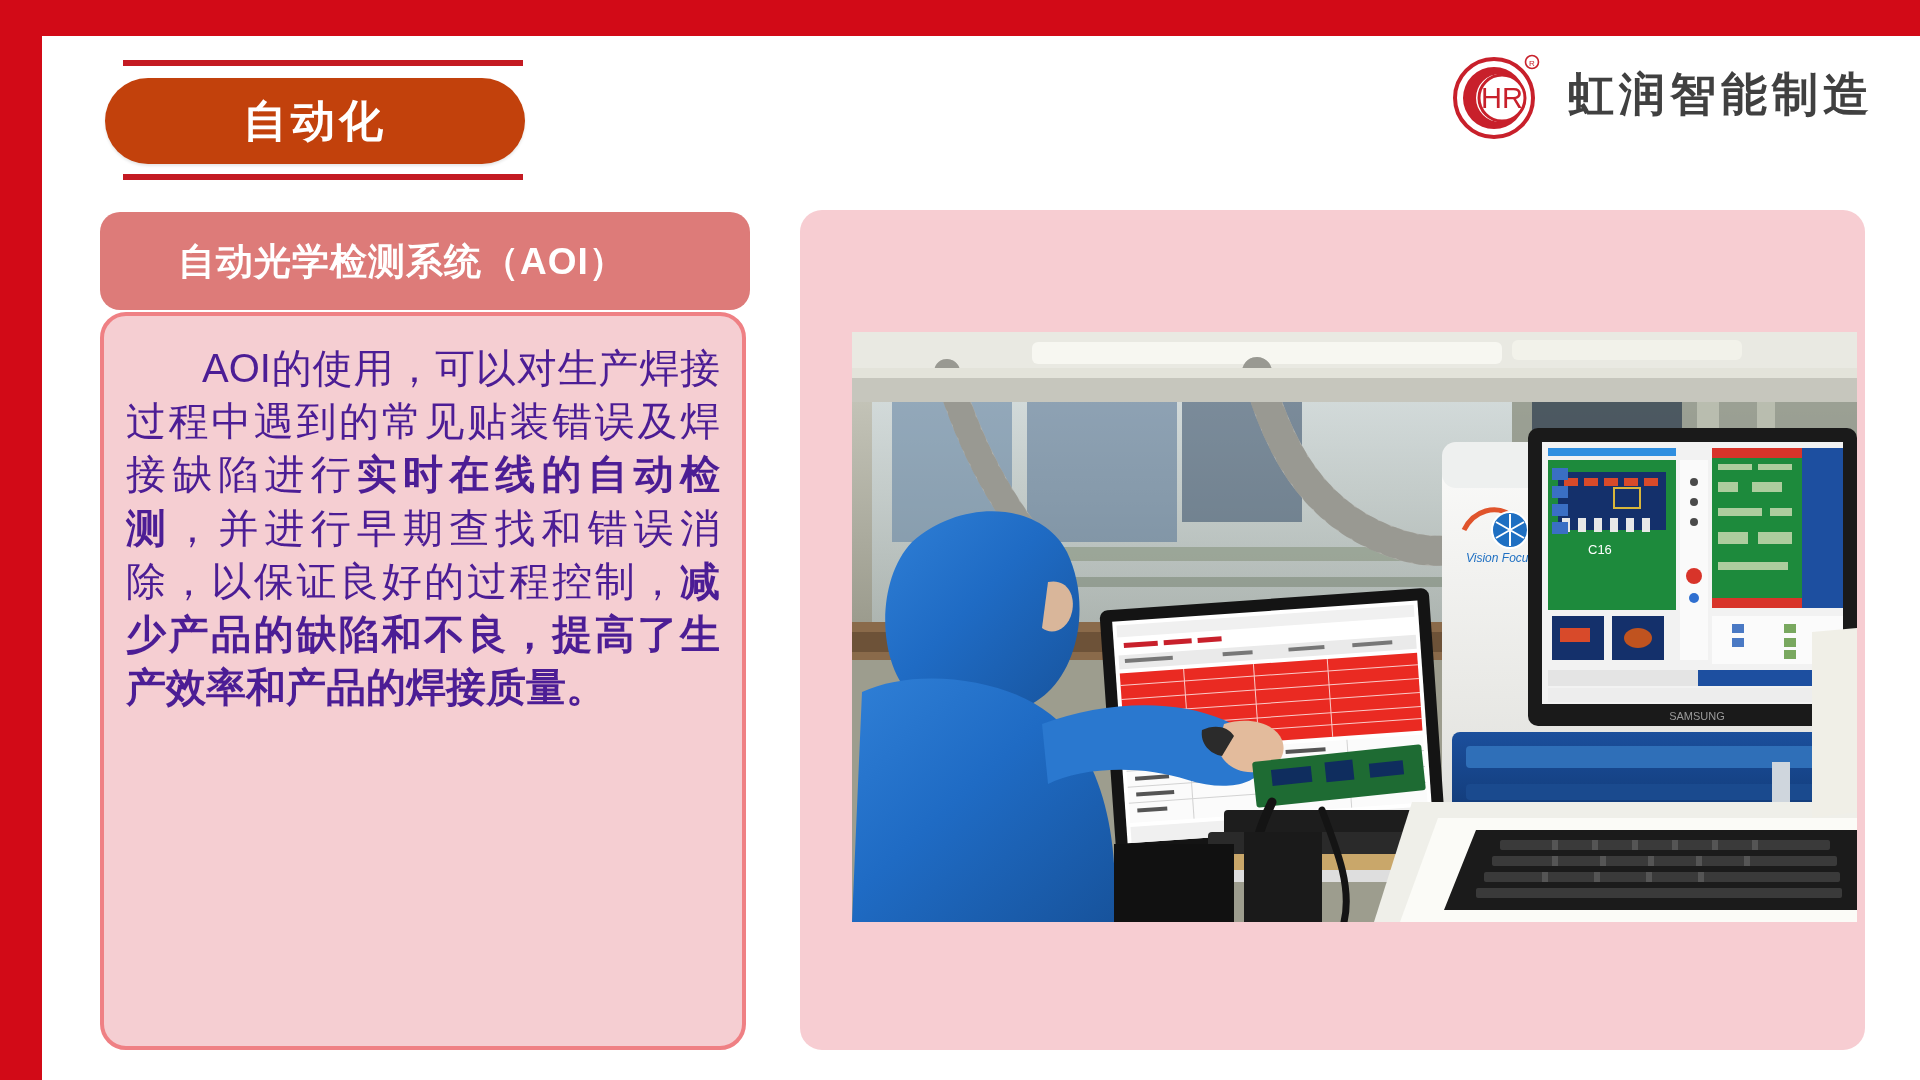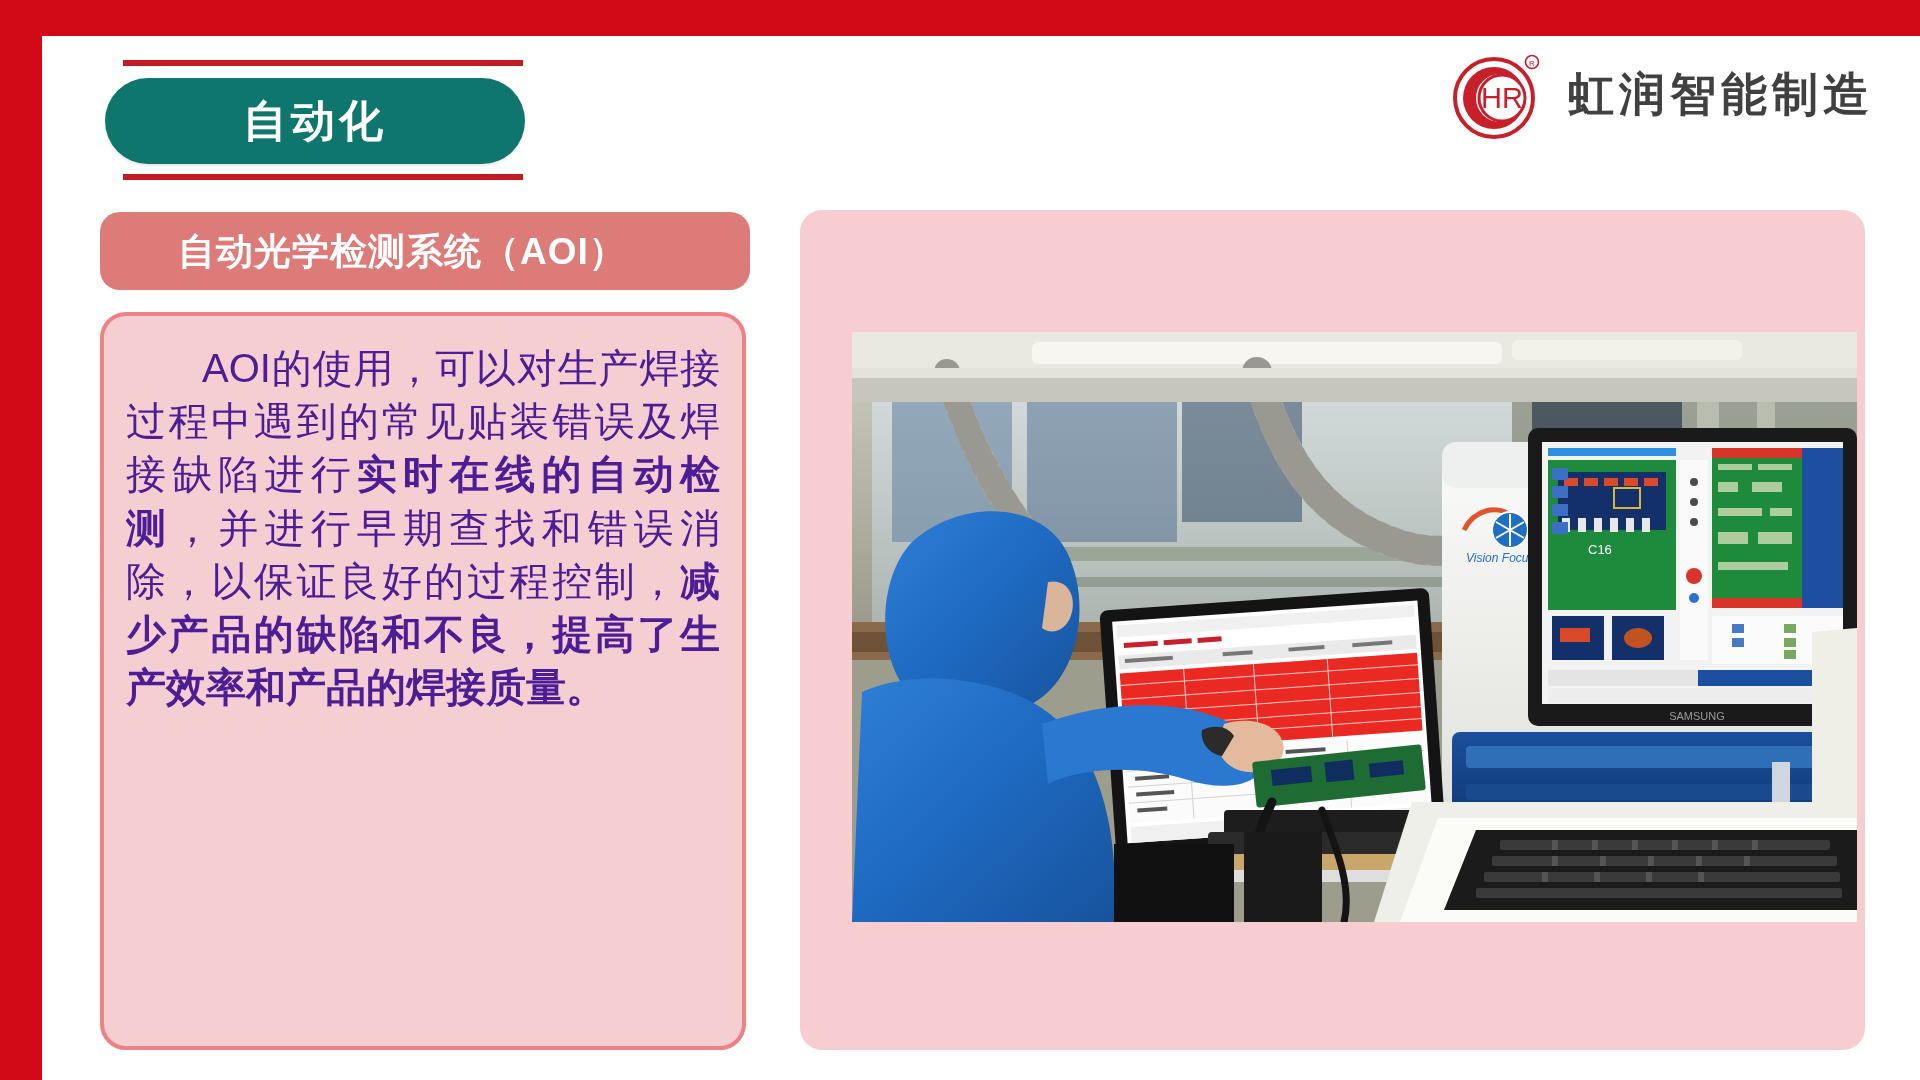--- a/index.html
+++ b/index.html
@@ -40,34 +40,34 @@
   }
 
   
   #title-group{position:absolute;left:105px;top:60px;width:420px;}
   .rule{height:6px;background:#c41a22;}
   #rule-top{width:400px;margin-left:18px;}
   #rule-bottom{width:400px;margin-left:18px;}
   #title-pill{
     height:86px;
     margin:12px 0 10px 0;
-    background:#0f766e;
+    background:#c2410c;
     border-radius:46px;
     display:flex;align-items:center;justify-content:center;
     box-shadow:0 2px 3px rgba(0,0,0,.10);
   }
   #title-pill-text{
     color:#ffffff;font-size:44px;font-weight:bold;letter-spacing:4px;
     line-height:1;
   }
 
   
   #subtitle-bar{
     position:absolute;left:100px;top:212px;
-    width:650px;height:78px;
+    width:650px;height:98px;
     background:#dd7b79;
     border-radius:20px;
     display:flex;align-items:center;
   }
   #subtitle-text{
     color:#ffffff;font-size:37px;font-weight:bold;letter-spacing:1px;
     margin-left:78px;white-space:nowrap;line-height:1;
   }
 
   

